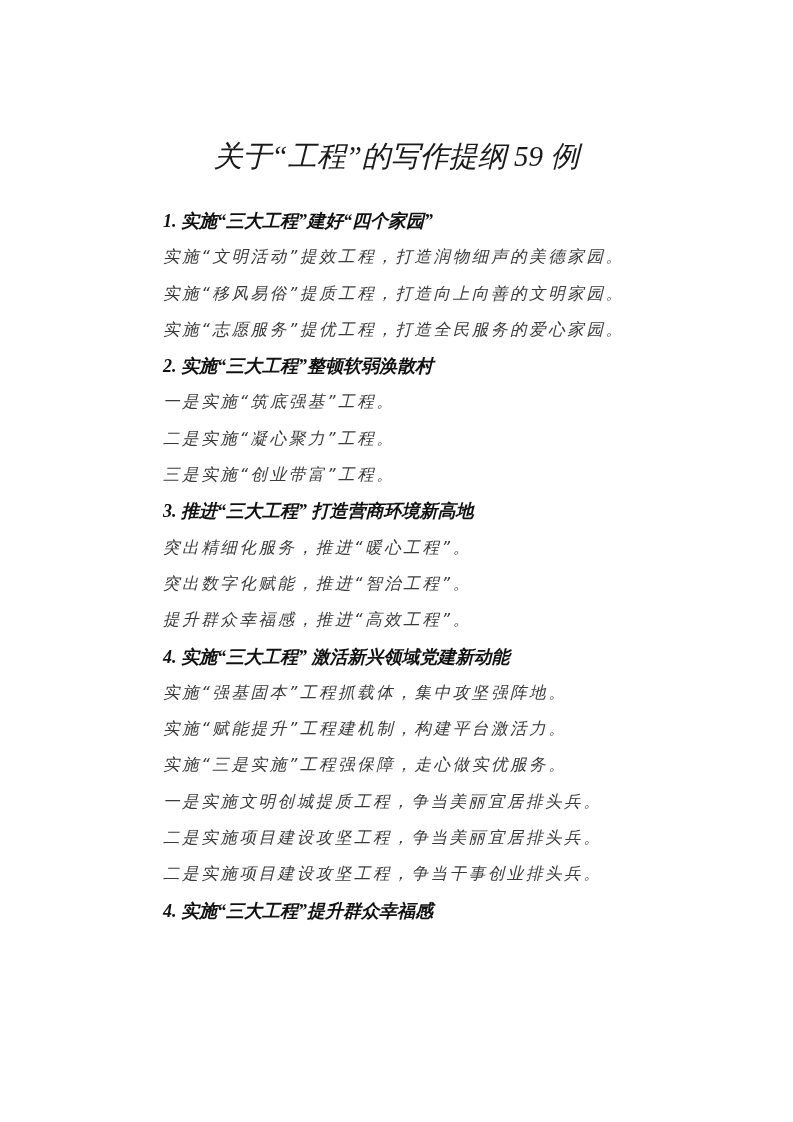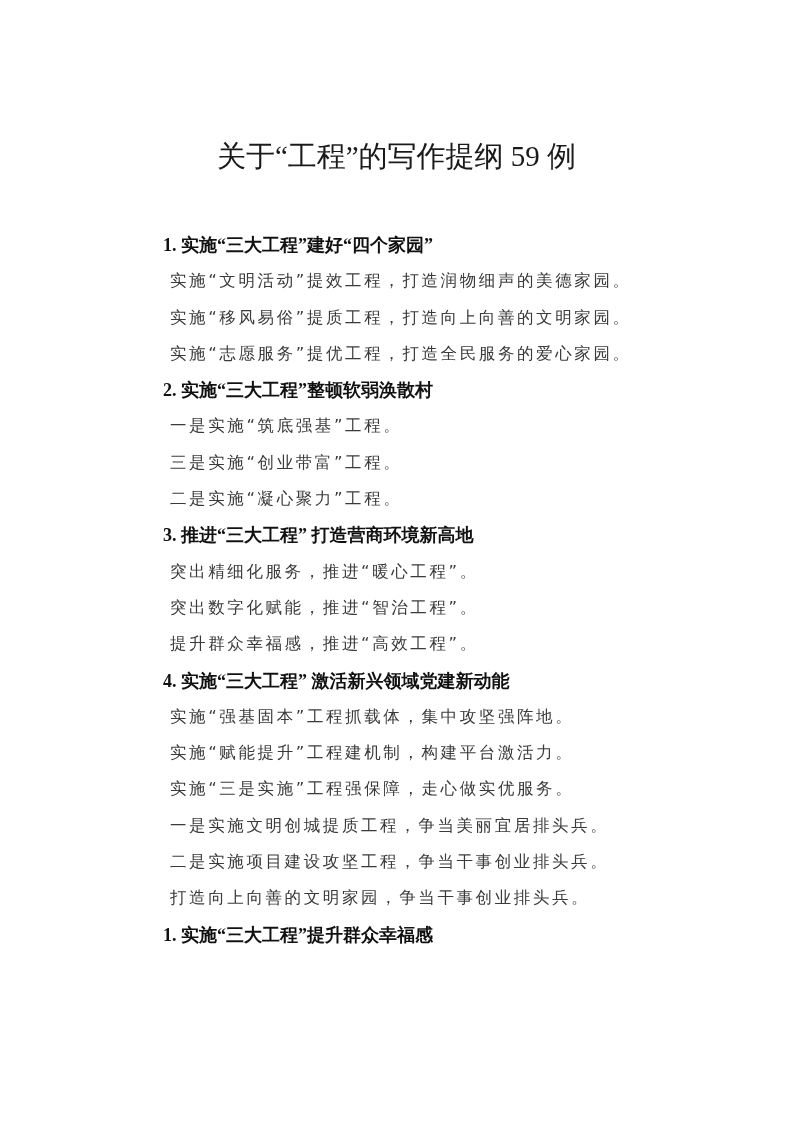--- a/index.html
+++ b/index.html
@@ -15,87 +15,87 @@
       font-family: "DejaVu Serif", "Liberation Serif", serif;
       color: #222222;
     }
     .page {
       position: absolute;
       left: 0;
       top: 0;
       width: 793px;
       height: 1122px;
       background: #ffffff;
+      font-style: italic;
     }
     .doc-title {
       position: absolute;
       left: 0;
       width: 793px;
       top: 136px;
       text-align: center;
       font-size: 29px;
       line-height: 40px;
       color: #1a1a1a;
       font-family: "Liberation Serif", "DejaVu Serif", serif;
       font-weight: normal;
     }
     .content {
       position: absolute;
       left: 163px;
-      top: 227px;
+      top: 203px;
       width: 520px;
     }
     .line {
       height: 36.3px;
       line-height: 36.3px;
       white-space: nowrap;
       font-size: 17.5px;
     }
     .heading {
       font-weight: bold;
       color: #111111;
       font-family: "Liberation Serif", "DejaVu Serif", serif;
       font-size: 18px;
     }
     .item {
       color: #3a3a3a;
       letter-spacing: 2.6px;
       font-family: "DejaVu Sans", "Liberation Sans", sans-serif;
       font-weight: normal;
       font-size: 16.5px;
-      margin-left: 7px;
     }
   </style>
 </head>
 <body>
 
 <div class="page">
   <div class="doc-title">关于“工程”的写作提纲 59 例</div>
 
   <div class="content">
 
     <div class="line heading">1. 实施“三大工程”建好“四个家园”</div>
     <div class="line item">实施“文明活动”提效工程，打造润物细声的美德家园。</div>
     <div class="line item">实施“移风易俗”提质工程，打造向上向善的文明家园。</div>
     <div class="line item">实施“志愿服务”提优工程，打造全民服务的爱心家园。</div>
 
     <div class="line heading">2. 实施“三大工程”整顿软弱涣散村</div>
     <div class="line item">一是实施“筑底强基”工程。</div>
+    <div class="line item">二是实施“凝心聚力”工程。</div>
     <div class="line item">三是实施“创业带富”工程。</div>
-    <div class="line item">二是实施“凝心聚力”工程。</div>
 
     <div class="line heading">3. 推进“三大工程” 打造营商环境新高地</div>
     <div class="line item">突出精细化服务，推进“暖心工程”。</div>
     <div class="line item">突出数字化赋能，推进“智治工程”。</div>
     <div class="line item">提升群众幸福感，推进“高效工程”。</div>
 
     <div class="line heading">4. 实施“三大工程” 激活新兴领域党建新动能</div>
     <div class="line item">实施“强基固本”工程抓载体，集中攻坚强阵地。</div>
     <div class="line item">实施“赋能提升”工程建机制，构建平台激活力。</div>
     <div class="line item">实施“三是实施”工程强保障，走心做实优服务。</div>
 
     <div class="line item">一是实施文明创城提质工程，争当美丽宜居排头兵。</div>
+    <div class="line item">二是实施项目建设攻坚工程，争当美丽宜居排头兵。</div>
     <div class="line item">二是实施项目建设攻坚工程，争当干事创业排头兵。</div>
-    <div class="line item">打造向上向善的文明家园，争当干事创业排头兵。</div>
 
-    <div class="line heading">1. 实施“三大工程”提升群众幸福感</div>
+    <div class="line heading">4. 实施“三大工程”提升群众幸福感</div>
   </div>
 </div>
 
 </body></html>

